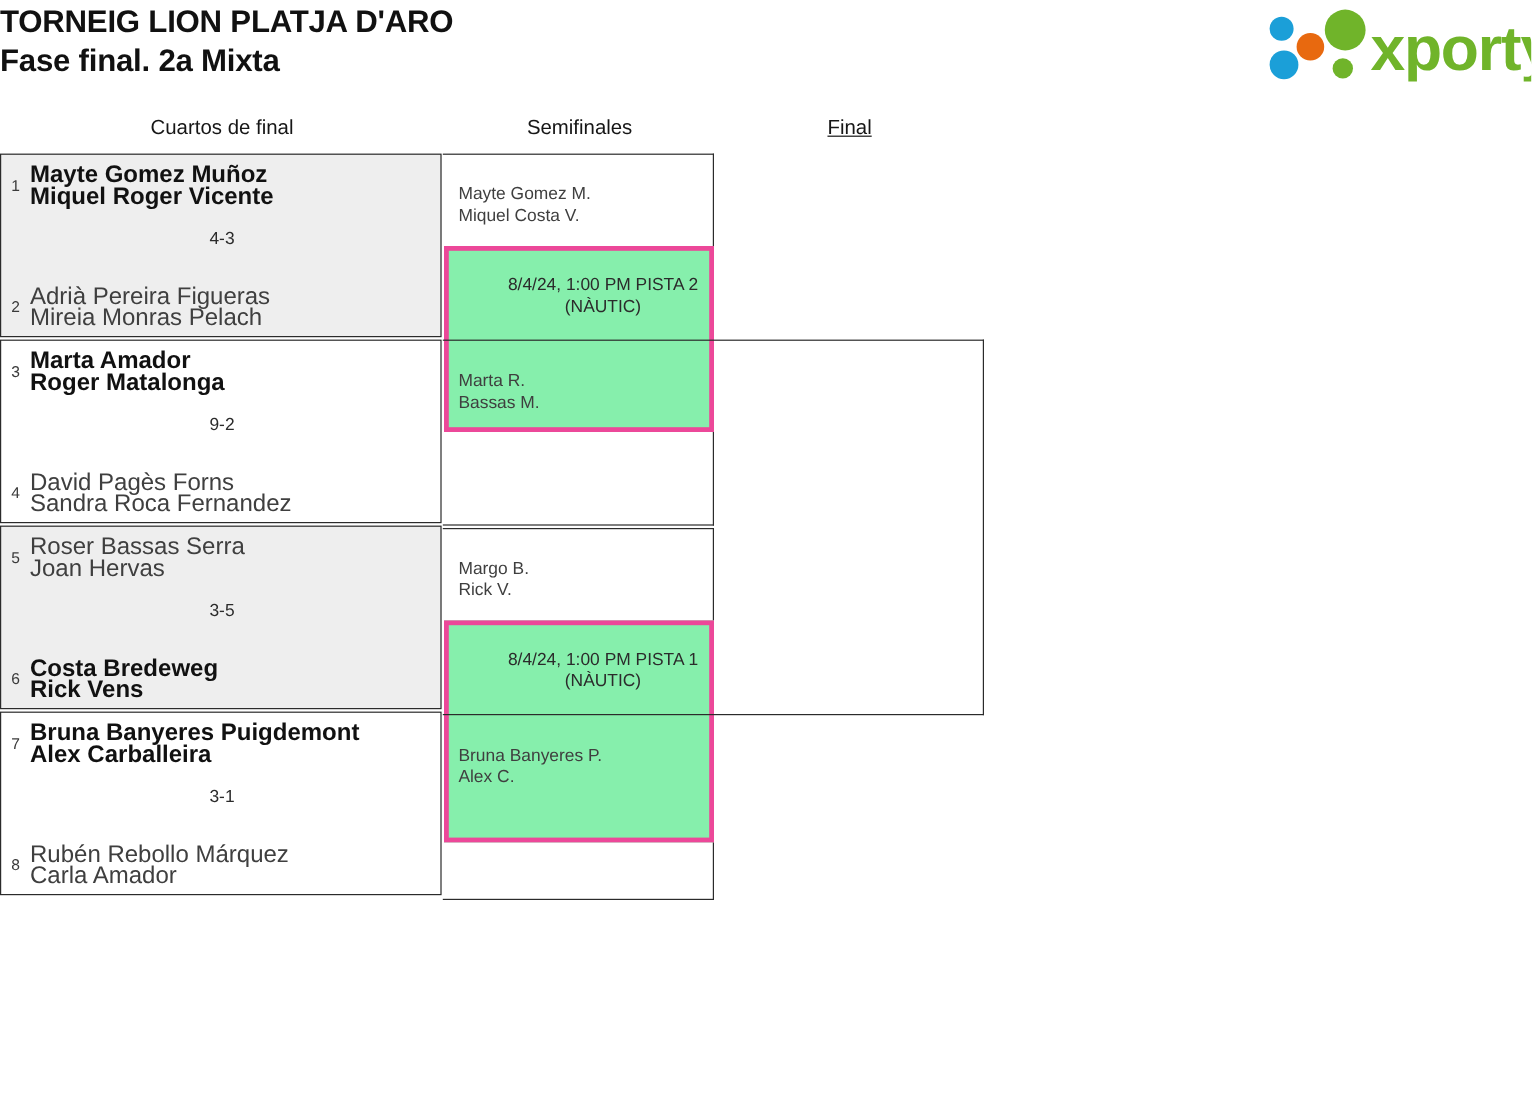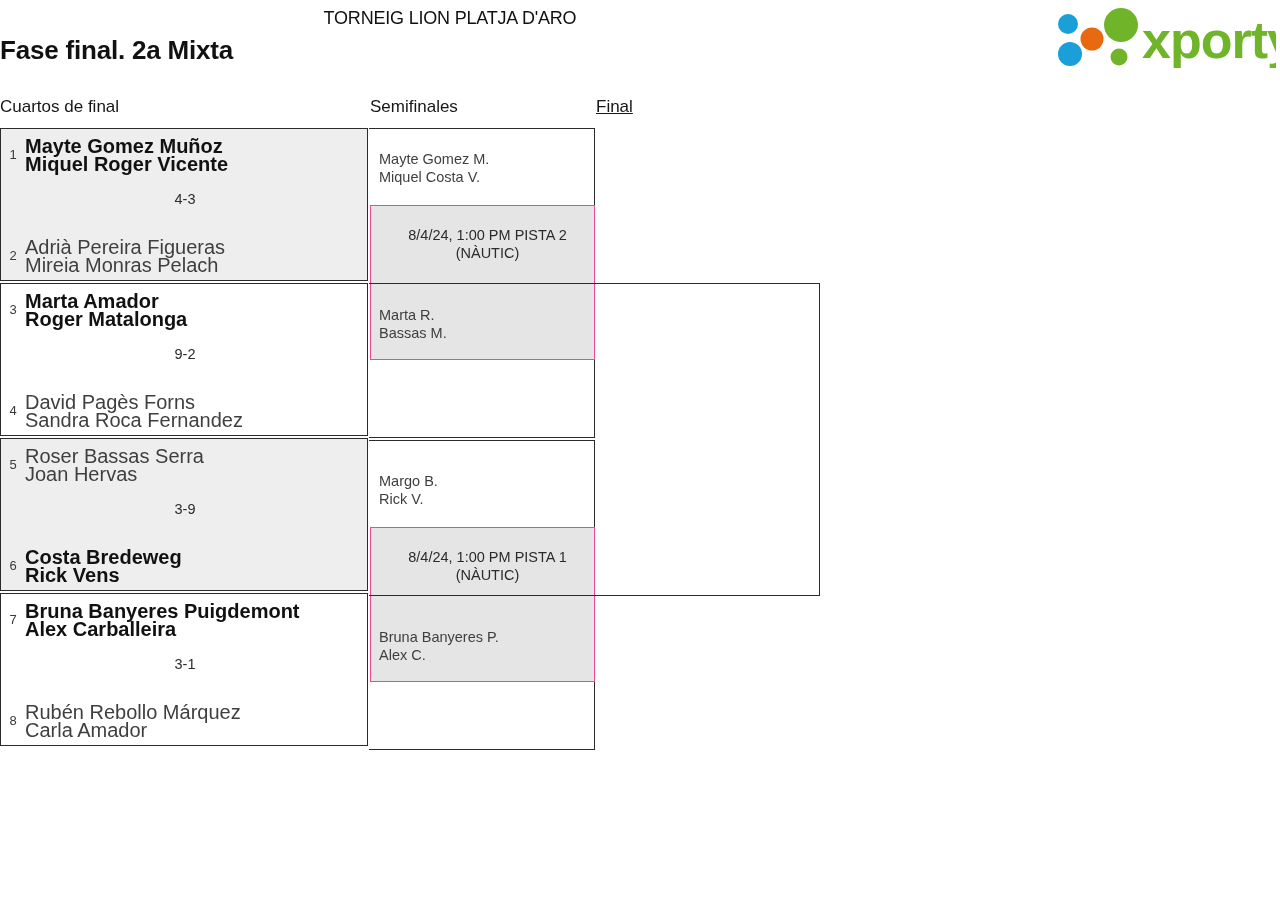--- a/index.html
+++ b/index.html
@@ -22,27 +22,26 @@
     left: 0; top: 0;
     width: 1280px;
     height: 80px;
   }
   #title-block {
     position: absolute;
     left: 0; top: 2px;
     width: 900px;
   }
   .title-line-1 {
-    font-size: 18px;
-    font-weight: normal;
+    font-size: 26px;
+    font-weight: bold;
     line-height: 32px;
     letter-spacing: -0.2px;
     color: #111111;
     white-space: nowrap;
-    text-align: center;
   }
   .title-line-2 {
     font-size: 26px;
     font-weight: bold;
     line-height: 32px;
     letter-spacing: -0.2px;
     color: #111111;
     white-space: nowrap;
   }
 
@@ -55,21 +54,21 @@
     height: 62px;
   }
   #logo svg { display: block; }
 
   
   .round-header {
     position: absolute;
     font-size: 17px;
     font-weight: normal;
     color: #161616;
-    text-align: left;
+    text-align: center;
     line-height: 22px;
   }
   #hdr-qf { left: 0px;   top: 96px; width: 370px; }
   #hdr-sf { left: 370px; top: 96px; width: 226px; }
   #hdr-f  { left: 596px; top: 96px; width: 224px; text-decoration: underline; }
 
   
   #bracket {
     position: absolute;
     left: 0;
@@ -140,35 +139,35 @@
     height: 100%;
     border-top: 1px solid #2b2b2b;
     border-right: 1px solid #2b2b2b;
     border-bottom: 1px solid #2b2b2b;
     box-sizing: border-box;
   }
   .sf-box {
     position: absolute;
     left: 1px;
     width: 225px;
-    border: 1px solid #ec4899;
+    border: 4px solid #ec4899;
     box-sizing: border-box;
-    background: #e5e5e5;
+    background: #86efac;
   }
   .sf-team {
     position: absolute;
     left: 8px;
     font-size: 14.5px;
     line-height: 18px;
     color: #3f3f3f;
     white-space: nowrap;
   }
   .sf-meta {
     position: absolute;
-    left: 4px;
+    left: 16px;
     width: 225px;
     text-align: center;
     font-size: 14.5px;
     line-height: 18px;
     color: #2b2b2b;
   }
 
   
   #final-connector {
     position: absolute;
@@ -251,21 +250,21 @@
   </div>
 
   <div class="qf-match shaded" style="top:310px;">
     <div class="qf-team top">
       <div class="seed">5</div>
       <div class="names">
         <div>Roser Bassas Serra</div>
         <div>Joan Hervas</div>
       </div>
     </div>
-    <div class="score">3-9</div>
+    <div class="score">3-5</div>
     <div class="qf-team bottom">
       <div class="seed">6</div>
       <div class="names winner">
         <div>Costa Bredeweg</div>
         <div>Rick Vens</div>
       </div>
     </div>
   </div>
 
   <div class="qf-match" style="top:465px;">
@@ -301,21 +300,21 @@
       <div class="sf-team" style="top:100px;">
         <div>Marta R.</div>
         <div>Bassas M.</div>
       </div>
     </div>
   </div>
 
   <div class="sf-group" style="top:312px; width:226px; height:310px;">
     <div class="sf-connector"></div>
 
-    <div class="sf-box" style="top:77px; height:155px;margin-top:10px;">
+    <div class="sf-box" style="top:77px; height:185px;">
       <div class="sf-team" style="top:-56px;">
         <div>Margo B.</div>
         <div>Rick V.</div>
       </div>
       <div class="sf-meta" style="top:20px;">
         <div>8/4/24, 1:00 PM PISTA 1</div>
         <div>(NÀUTIC)</div>
       </div>
       <div class="sf-team" style="top:100px;">
         <div>Bruna Banyeres P.</div>

